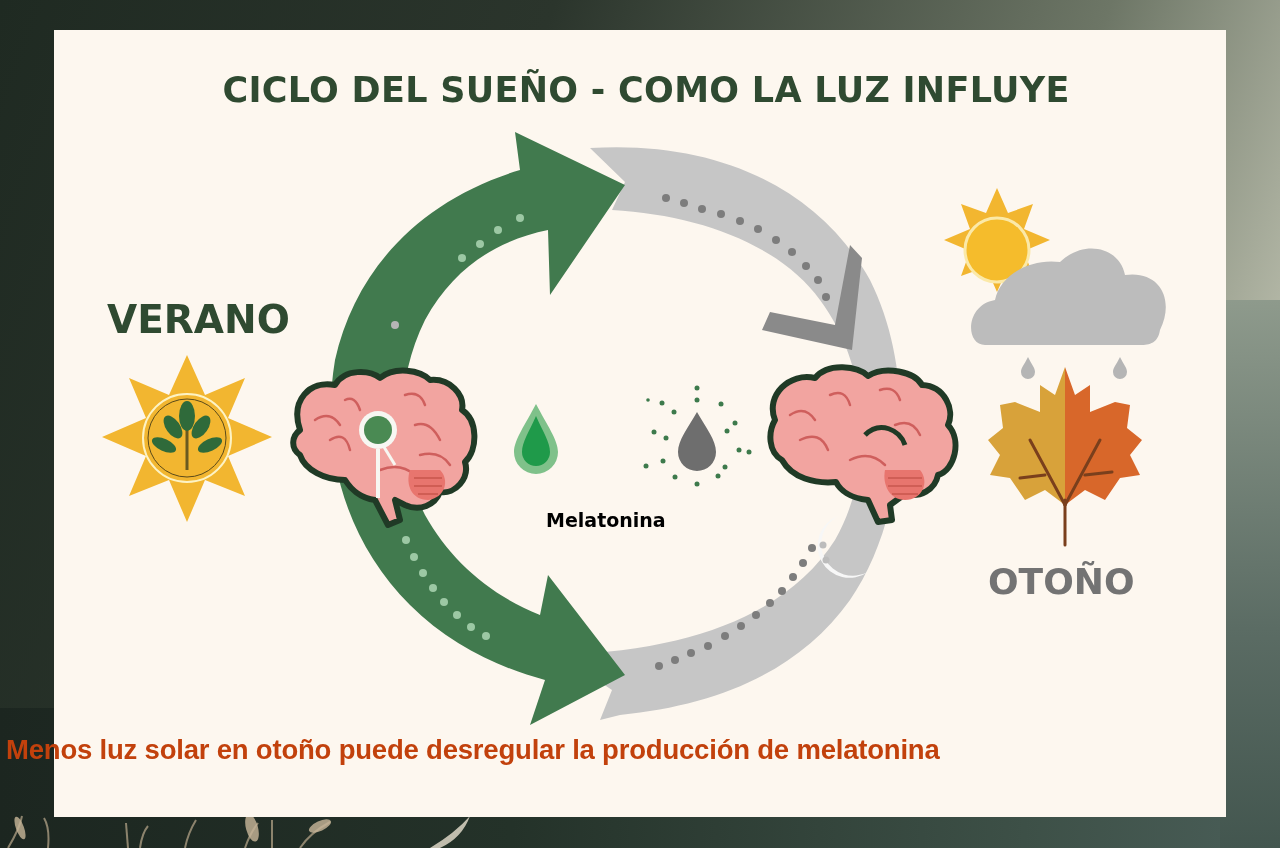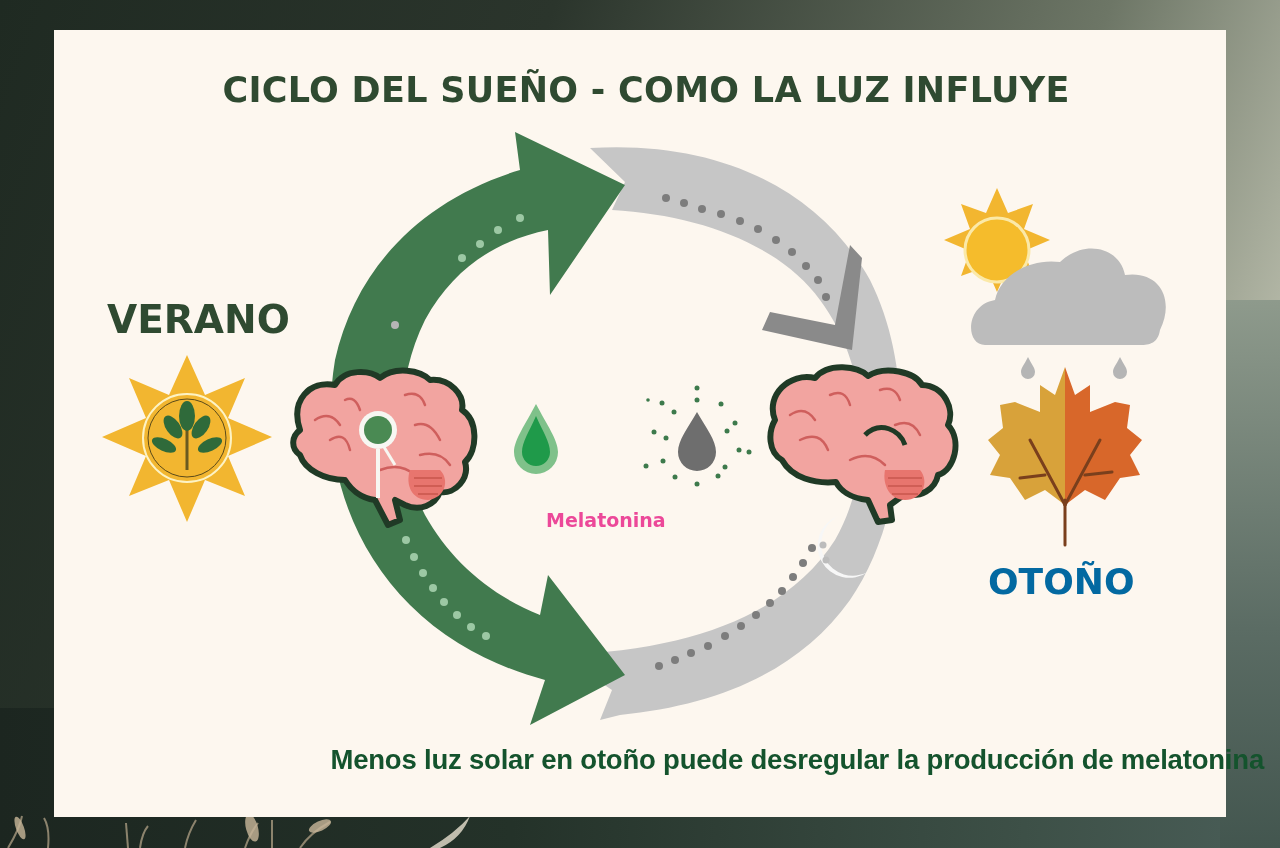--- a/index.html
+++ b/index.html
@@ -25,30 +25,30 @@
       position: absolute; left: 0; right: 0; top: 70px; text-align: center;
       font-family: "DejaVu Sans", sans-serif; font-weight: bold; font-size: 35px;
       color: #2f4a31; letter-spacing: 0.3px; margin: 0; padding-left: 12px;
     }
     .season-left {
       position: absolute; left: 107px; top: 297px; font-weight: bold; font-size: 39px;
       color: #2f4a31; margin: 0;
     }
     .season-right {
       position: absolute; left: 988px; top: 561px; font-weight: bold; font-size: 36px;
-      color: #0369a1; margin: 0;
+      color: #737373; margin: 0;
     }
     .melatonina {
       position: absolute; left: 546px; top: 509px; font-weight: bold; font-size: 19px;
-      color: #ec4899; margin: 0;
+      color: #000000; margin: 0;
     }
     .caption {
-      position: absolute; left: 0; right: 0; top: 728px; text-align: right;
+      position: absolute; left: 0; right: 0; top: 728px; text-align: left;
       font-family: "Liberation Sans", sans-serif; font-weight: bold; font-size: 27.5px;
-      color: #14532d; margin: 16px; letter-spacing: -0.2px;
+      color: #c2410c; margin: 6px; letter-spacing: -0.2px;
     }
     svg.abs { position: absolute; left: 0; top: 0; }
   </style>
 </head>
 <body>
 
 <div class="bg-bottom"></div>
 <div class="bg-right"></div>
 
 <svg class="plants" viewBox="0 0 520 60">

